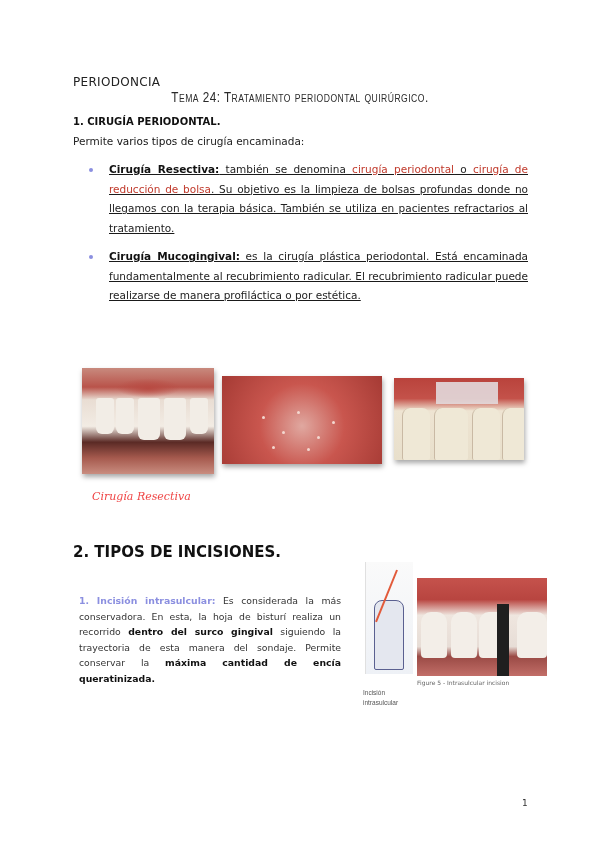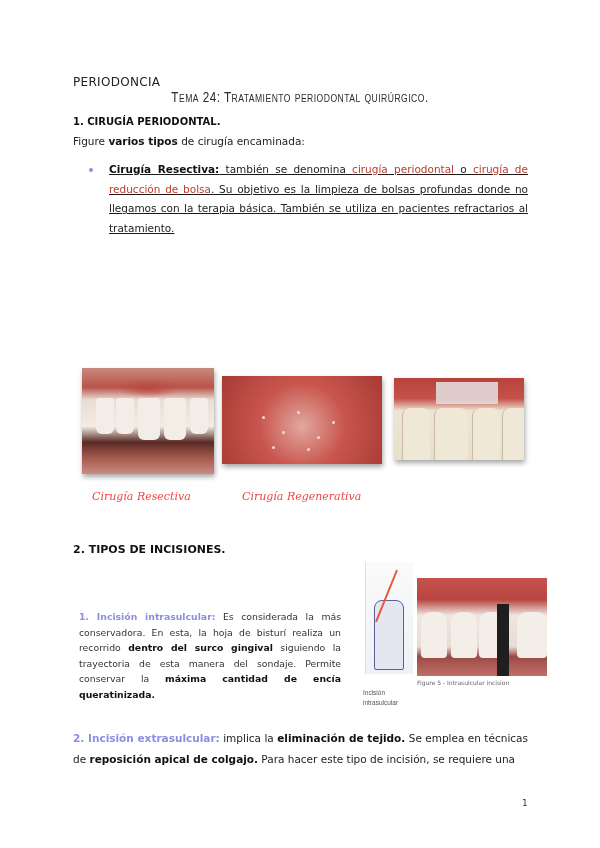--- a/index.html
+++ b/index.html
@@ -19,21 +19,21 @@
       transform: scaleX(0.78); transform-origin: center;
     }
     .h1 {
       position: absolute; left: 73px; top: 116px;
       font-size: 10px; font-weight: bold; color: #111;
     }
     .intro {
       position: absolute; left: 73px; top: 135px;
       font-size: 10.5px; color: #222;
     }
-    .intro b { font-weight: bold; color: #111; }
+    .intro b { font-weight: normal; color: #111; }
 
     .bullets { position: absolute; left: 88px; top: 160px; width: 440px; text-decoration: underline; }
     .bullet { position: relative; padding-left: 21px; font-size: 10.5px; line-height: 19.5px; text-align: justify; color: #222; margin-bottom: 9px; }
     .bullet .dot {
       position: absolute; left: 1px; top: 8px; width: 4px; height: 4px; border-radius: 50%; background: #8b8fe0;
     }
     .bullet b { font-weight: bold; color: #111; }
     .red { color: #c0392b; }
 
     .figures { position: absolute; left: 82px; top: 368px; width: 450px; height: 150px; }
@@ -54,25 +54,25 @@
     }
     .fig3 .graft { position: absolute; left: 42px; top: 4px; width: 62px; height: 22px; background: #e2d9dc; opacity: 0.9; }
     .fig3 .tooth { position: absolute; top: 30px; width: 28px; height: 52px; background: #efe8d6; border-radius: 8px 8px 2px 2px; border-left: 1px solid #c9b9a4; }
     .fig-caption {
       position: absolute; top: 122px;
       font-family: "DejaVu Serif", serif; font-style: italic; font-size: 11px; color: #ef4444;
     }
 
     .h2 {
       position: absolute; left: 73px; top: 543px;
-      font-size: 11px; font-weight: bold; color: #111;
+      font-size: 15px; font-weight: bold; color: #111;
     }
     .inc-block {
       position: absolute; left: 79px; top: 593px; width: 262px;
-      font-size: 9.3px; line-height: 15.5px; text-align: justify; color: #333; margin-top: 16px;
+      font-size: 9.3px; line-height: 15.5px; text-align: justify; color: #333;
     }
     .inc-block .lead, .inc2 .lead { color: #8b8fe0; font-weight: bold; }
     .inc-block b { color: #111; }
 
     .diagram {
       position: absolute; left: 365px; top: 562px; width: 48px; height: 112px;
       background: linear-gradient(180deg, #fafafa 0%, #eef1f6 100%);
       border-left: 1px solid #e0e0e0;
     }
     .diagram .toothshape { position: absolute; left: 8px; top: 38px; width: 30px; height: 70px; background: #e4e7ef; border: 1px solid #5a6090; border-radius: 8px 8px 2px 2px; }
@@ -106,26 +106,30 @@
   </style>
 </head>
 <body>
 
 <div class="page">
 
   <div class="header-label">PERIODONCIA</div>
   <div class="doc-title">Tema 24: Tratamiento periodontal quirúrgico.</div>
 
   <div class="h1">1. CIRUGÍA PERIODONTAL.</div>
-  <div class="intro"><span>Figure </span><b>varios tipos</b><span> de cirugía encaminada:</span></div>
+  <div class="intro"><span>Permite </span><b>varios tipos</b><span> de cirugía encaminada:</span></div>
 
   <div class="bullets">
     <div class="bullet">
       <span class="dot"></span>
       <b>Cirugía Resectiva:</b><span> también se denomina </span><span class="red">cirugía periodontal</span><span> o </span><span class="red">cirugía de reducción de bolsa</span><span>. Su objetivo es la limpieza de bolsas profundas donde no llegamos con la terapia básica. También se utiliza en pacientes refractarios al tratamiento.</span>
+    </div>
+    <div class="bullet">
+      <span class="dot"></span>
+      <b>Cirugía Mucogingival:</b><span> es la cirugía plástica periodontal. Está encaminada fundamentalmente al recubrimiento radicular. El recubrimiento radicular puede realizarse de manera profiláctica o por estética.</span>
     </div>
   </div>
 
   <div class="figures">
     <div class="fig fig1">
       <span class="tooth" style="left:14px"></span>
       <span class="tooth" style="left:34px"></span>
       <span class="tooth" style="left:56px;height:42px;width:22px"></span>
       <span class="tooth" style="left:82px;height:42px;width:22px"></span>
       <span class="tooth" style="left:108px"></span>
@@ -140,21 +144,20 @@
       <span class="speck" style="left:85px;top:72px"></span>
     </div>
     <div class="fig fig3">
       <span class="graft"></span>
       <span class="tooth" style="left:8px"></span>
       <span class="tooth" style="left:40px;width:34px"></span>
       <span class="tooth" style="left:78px"></span>
       <span class="tooth" style="left:108px"></span>
     </div>
     <div class="fig-caption" style="left:10px">Cirugía Resectiva</div>
-    <div class="fig-caption" style="left:160px">Cirugía Regenerativa</div>
   </div>
 
   <div class="h2">2. TIPOS DE INCISIONES.</div>
 
   <div class="inc-block"><span class="lead">1. Incisión intrasulcular:</span><span> Es considerada la más conservadora. En esta, la hoja de bisturí realiza un recorrido </span><b>dentro del surco gingival</b><span> siguiendo la trayectoria de esta manera del sondaje. Permite conservar la </span><b>máxima cantidad de encía queratinizada.</b></div>
 
   <div class="diagram">
     <span class="toothshape"></span>
     <span class="blade"></span>
   </div>
@@ -162,16 +165,15 @@
 
   <div class="photo">
     <span class="tooth" style="left:4px"></span>
     <span class="tooth" style="left:34px"></span>
     <span class="tooth" style="left:62px;width:30px"></span>
     <span class="probe"></span>
     <span class="tooth" style="left:100px;width:30px"></span>
   </div>
   <div class="photo-caption">Figure 5 - Intrasulcular incision</div>
 
-  <div class="inc2"><span class="lead">2. Incisión extrasulcular:</span><span> implica la </span><b>eliminación de tejido.</b><span> Se emplea en técnicas de </span><b>reposición apical de colgajo.</b><span> Para hacer este tipo de incisión, se requiere una</span></div>
 
   <div class="page-num">1</div>
 </div>
 
 </body></html>

